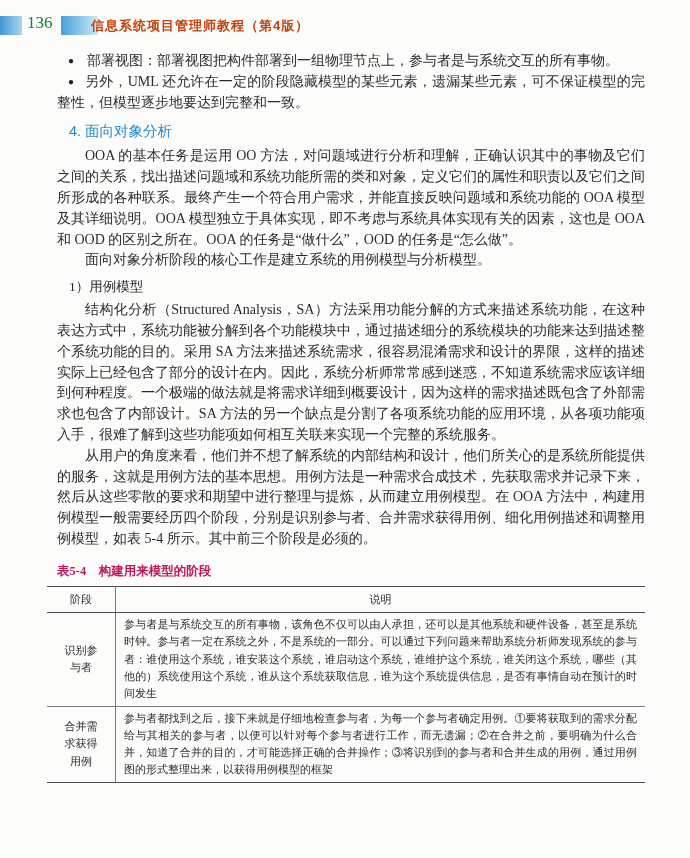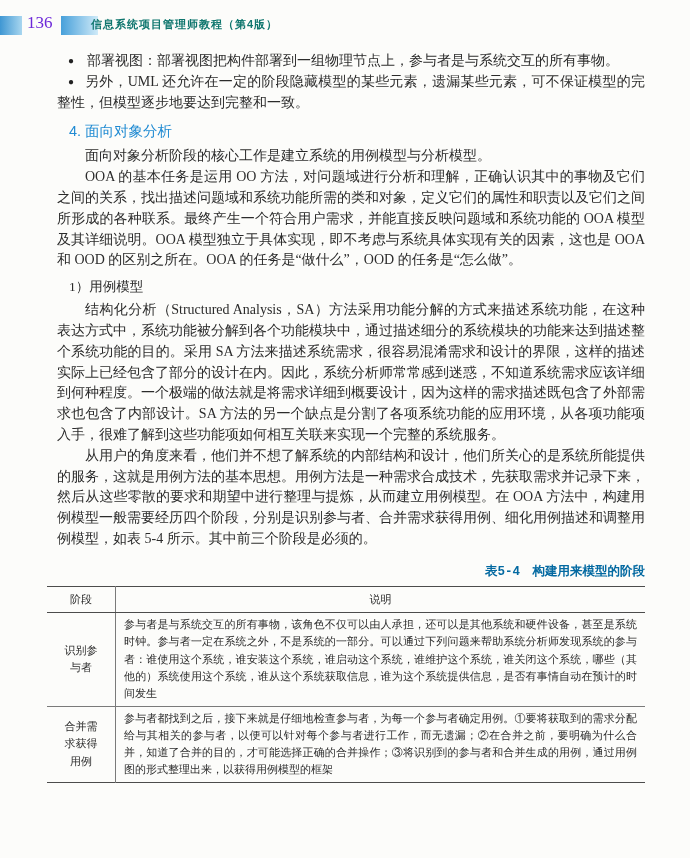--- a/index.html
+++ b/index.html
@@ -13,31 +13,31 @@
     color: #2b2b2b;
   }
   
   .header { position: absolute; top: 16px; left: 0; width: 690px; height: 20px; }
   .accent-left {
     position: absolute; left: 0; top: 0; width: 22px; height: 19px;
     background: linear-gradient(90deg, #3f97d3, #a8d6ef);
   }
   .page-num {
     position: absolute; left: 27px; top: -3px;
-    font-size: 17px; color: #6d28d9;
+    font-size: 17px; color: #15803d;
   }
   .accent-mid {
     position: absolute; left: 61px; top: 0; width: 37px; height: 19px;
     background: linear-gradient(90deg, #47a0da, #cfeaf8);
   }
   .book-title {
     position: absolute; left: 91px; top: 1px;
     font-family: "Liberation Sans", sans-serif;
-    font-size: 11px; font-weight: bold; letter-spacing: 1px;
-    color: #0f766e;
+    font-size: 13px; font-weight: bold; letter-spacing: 1px;
+    color: #c2410c;
   }
   
   .content { position: absolute; left: 57px; top: 51px; width: 588px; }
   .para {
     margin: 0; font-size: 14px; line-height: 20.8px;
     text-align: justify; text-indent: 2em;
   }
   .bullet {
     position: relative; margin: 0; padding-left: 30px;
     font-size: 14px; line-height: 20.8px; text-align: justify;
@@ -51,23 +51,23 @@
     font-family: "Liberation Sans", sans-serif;
     font-size: 14.5px; font-weight: normal; color: #1f8ad2;
     line-height: 20px;
   }
   .sub-heading {
     margin: 6px 0 3px 0; padding-left: 12px;
     font-size: 13.5px; line-height: 20px; color: #2b2b2b;
   }
   
   .table-caption {
-    margin: 13px 0 6px 0; text-align: right;
-    font-family: Liberation Mono, monospace;
-    font-size: 12.5px; font-weight: bold; color: #0369a1;
+    margin: 13px 0 6px 0; text-align: left;
+    font-family: Liberation Serif, serif;
+    font-size: 12.5px; font-weight: bold; color: #be185d;
   }
   table.stages {
     margin-left: -10px; width: 598px;
     border-collapse: collapse;
     border-top: 1.5px solid #4c4c4c;
     border-bottom: 1.5px solid #4c4c4c;
     font-size: 11px; line-height: 17.3px;
   }
   table.stages th {
     font-weight: normal; text-align: center;
@@ -103,23 +103,23 @@
     </div>
 
     <div class="bullet">
       <span class="dot">●</span>
     </div>
 
     <p class="para">另外，UML 还允许在一定的阶段隐藏模型的某些元素，遗漏某些元素，可不保证模型的完整性，但模型逐步地要达到完整和一致。</p>
 
     <div class="section-heading">4. 面向对象分析</div>
 
+    <p class="para">OOA 的基本任务是运用 OO 方法，对问题域进行分析和理解，正确认识其中的事物及它们之间的关系，找出描述问题域和系统功能所需的类和对象，定义它们的属性和职责以及它们之间所形成的各种联系。最终产生一个符合用户需求，并能直接反映问题域和系统功能的 OOA 模型及其详细说明。OOA 模型独立于具体实现，即不考虑与系统具体实现有关的因素，这也是 OOA 和 OOD 的区别之所在。OOA 的任务是“做什么”，OOD 的任务是“怎么做”。</p>
+
     <p class="para">面向对象分析阶段的核心工作是建立系统的用例模型与分析模型。</p>
-
-    <p class="para">OOA 的基本任务是运用 OO 方法，对问题域进行分析和理解，正确认识其中的事物及它们之间的关系，找出描述问题域和系统功能所需的类和对象，定义它们的属性和职责以及它们之间所形成的各种联系。最终产生一个符合用户需求，并能直接反映问题域和系统功能的 OOA 模型及其详细说明。OOA 模型独立于具体实现，即不考虑与系统具体实现有关的因素，这也是 OOA 和 OOD 的区别之所在。OOA 的任务是“做什么”，OOD 的任务是“怎么做”。</p>
 
     <div class="sub-heading">1）用例模型</div>
 
     <p class="para">结构化分析（Structured Analysis，SA）方法采用功能分解的方式来描述系统功能，在这种表达方式中，系统功能被分解到各个功能模块中，通过描述细分的系统模块的功能来达到描述整个系统功能的目的。采用 SA 方法来描述系统需求，很容易混淆需求和设计的界限，这样的描述实际上已经包含了部分的设计在内。因此，系统分析师常常感到迷惑，不知道系统需求应该详细到何种程度。一个极端的做法就是将需求详细到概要设计，因为这样的需求描述既包含了外部需求也包含了内部设计。SA 方法的另一个缺点是分割了各项系统功能的应用环境，从各项功能项入手，很难了解到这些功能项如何相互关联来实现一个完整的系统服务。</p>
 
     <p class="para">从用户的角度来看，他们并不想了解系统的内部结构和设计，他们所关心的是系统所能提供的服务，这就是用例方法的基本思想。用例方法是一种需求合成技术，先获取需求并记录下来，然后从这些零散的要求和期望中进行整理与提炼，从而建立用例模型。在 OOA 方法中，构建用例模型一般需要经历四个阶段，分别是识别参与者、合并需求获得用例、细化用例描述和调整用例模型，如表 5-4 所示。其中前三个阶段是必须的。</p>
 
     <div class="table-caption">表5-4　构建用来模型的阶段</div>
 
     <table class="stages">

